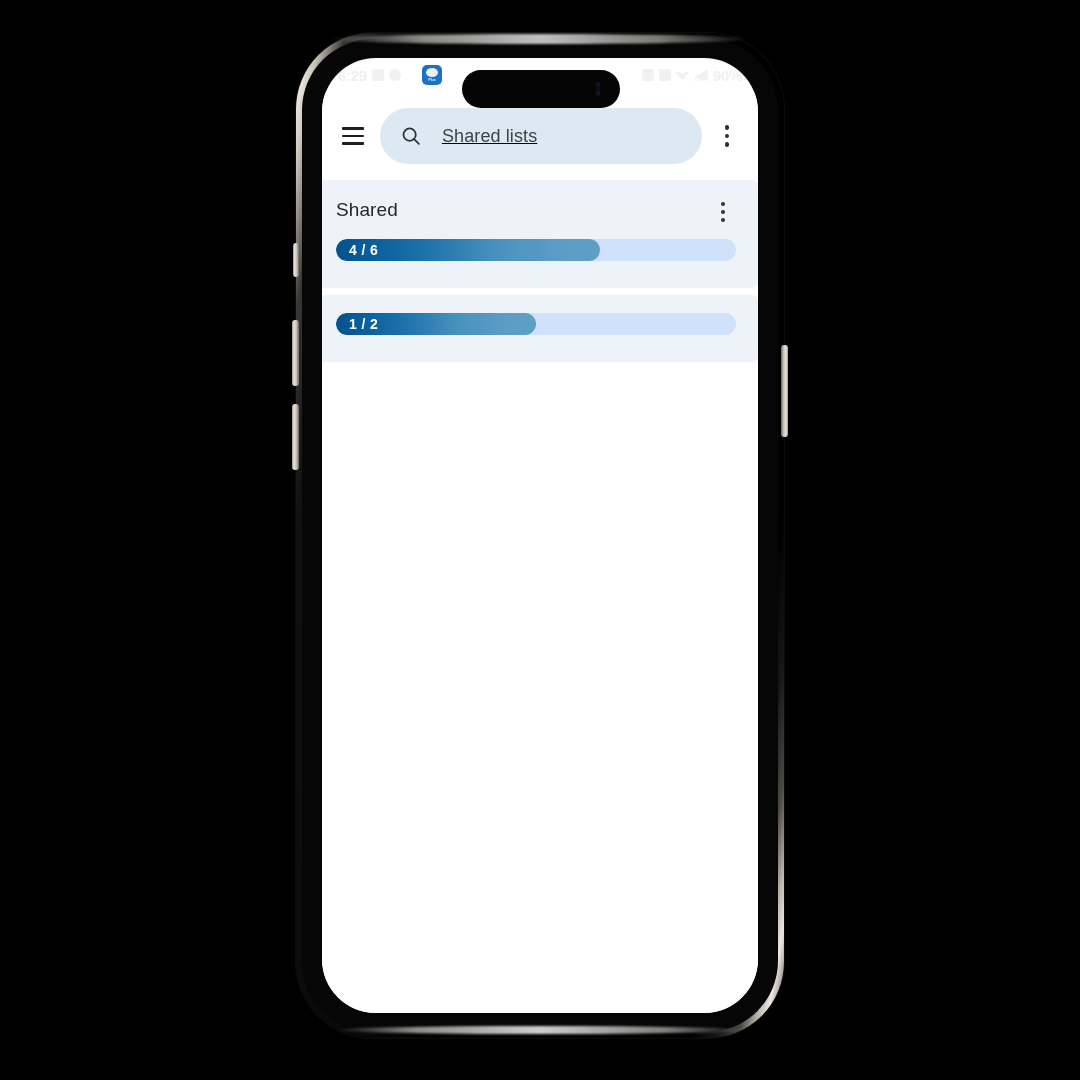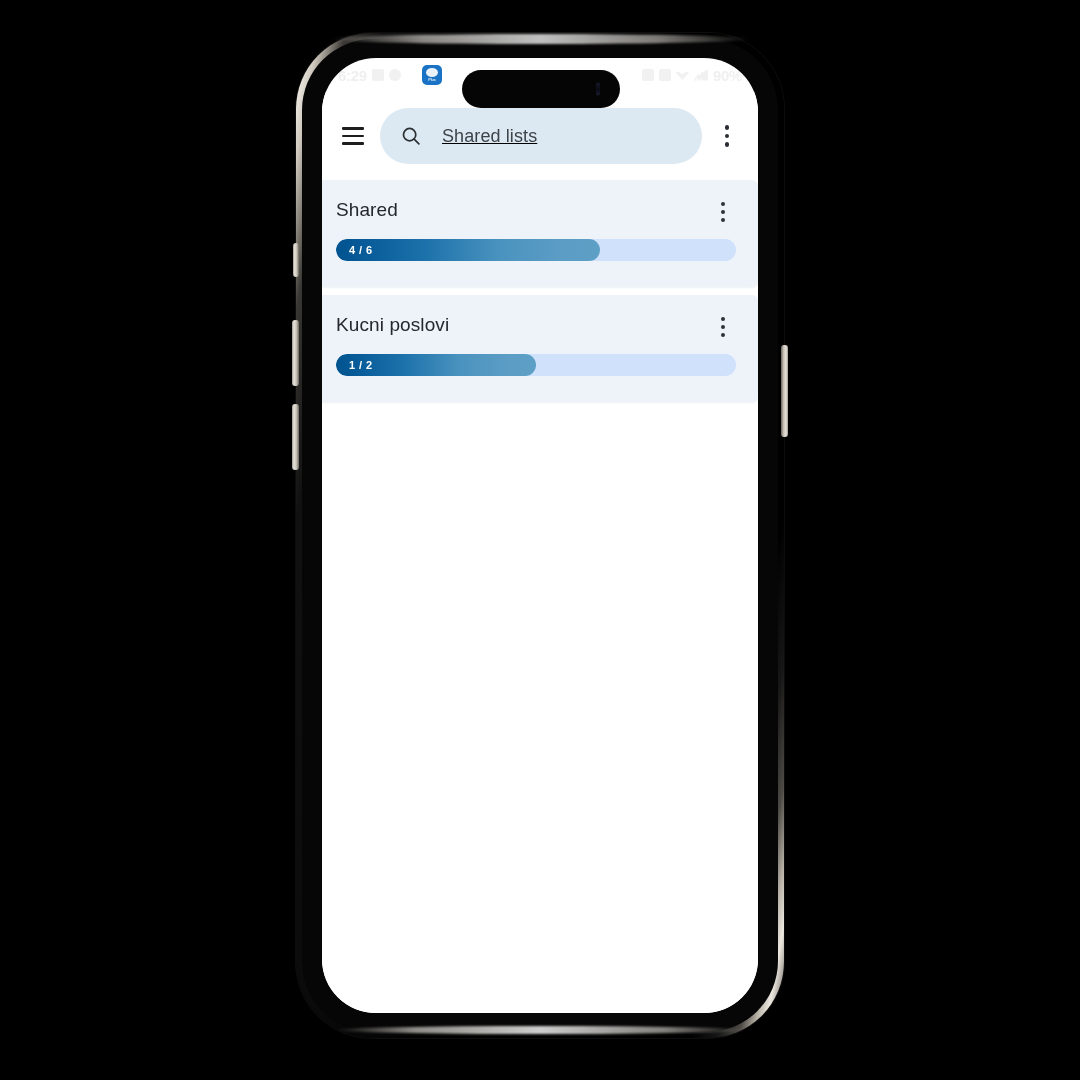--- a/index.html
+++ b/index.html
@@ -346,21 +346,21 @@
     left: 0;
     top: 0;
     height: 22px;
     border-radius: 11px;
     background: linear-gradient(90deg, #00538f 0%, #0a5e9b 14%, #1d72ab 34%, #4a93bf 62%, #5c9dc5 86%, #5e9fc6 100%);
     display: flex;
     align-items: center;
     padding-left: 13px;
   }
   .progress-label {
-    font-size: 11px;
+    font-size: 14px;
     font-weight: 700;
     color: #ffffff;
     letter-spacing: 0.4px;
     white-space: nowrap;
   }
 </style>
 </head>
 <body>
 
 <div id="stage">
@@ -436,28 +436,20 @@
           </div>
         </div>
         <div class="progress-track">
           <div class="progress-fill" style="width: 66%;">
             <span class="progress-label">4 / 6</span>
           </div>
         </div>
       </div>
 
       <div class="list-card">
-        <div class="card-head">
-          <span class="card-title">Kucni poslovi</span>
-          <div class="card-menu">
-            <i></i>
-            <i></i>
-            <i></i>
-          </div>
-        </div>
         <div class="progress-track">
           <div class="progress-fill" style="width: 50%;">
             <span class="progress-label">1 / 2</span>
           </div>
         </div>
       </div>
 
     </div>
   </div>
 </div>

